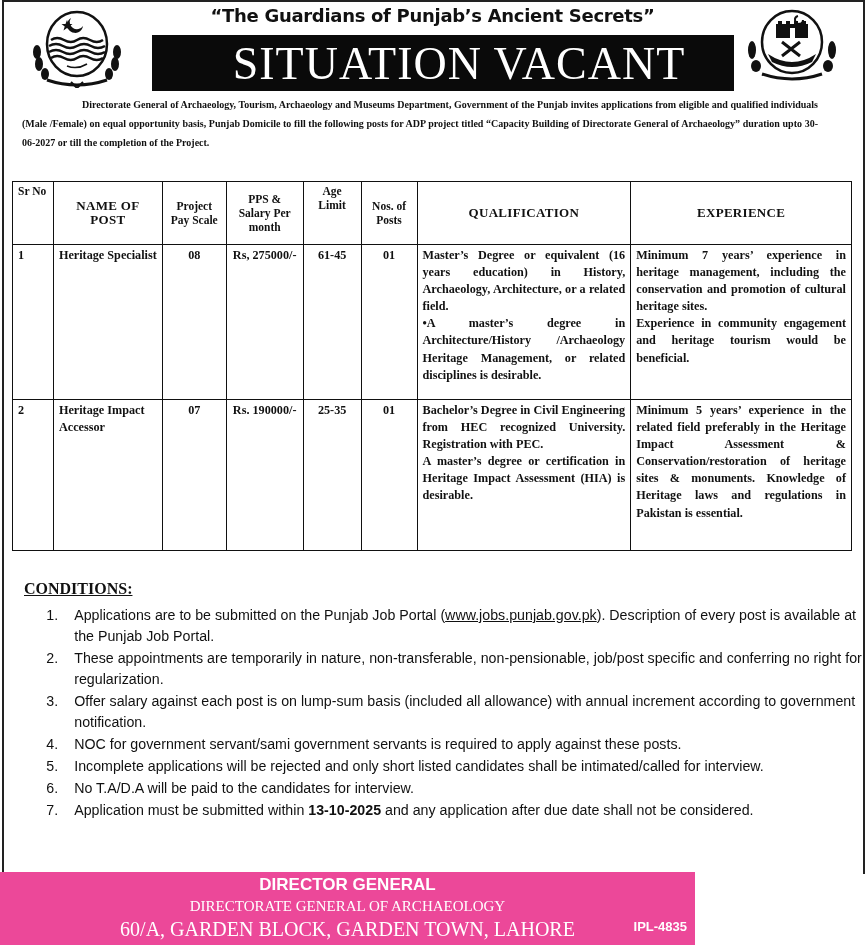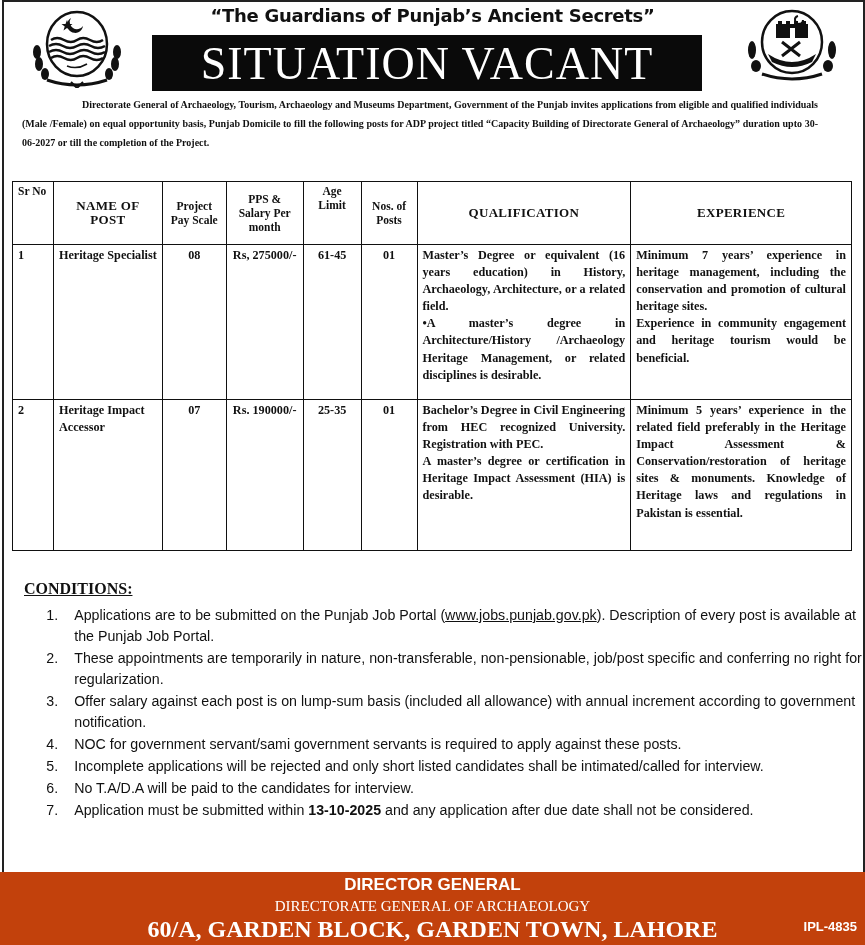--- a/index.html
+++ b/index.html
@@ -1,19 +1,19 @@
 <!DOCTYPE html>
 <html><head>
 <meta charset="utf-8">
 <style>
   html,body{margin:0;padding:0;background:#fff;}
   body{width:865px;height:945px;position:relative;overflow:hidden;font-family:"Liberation Serif",serif;color:#111;}
   .frame{position:absolute;left:2px;top:0;width:859px;height:872px;border-left:2px solid #222;border-right:2px solid #222;border-top:2px solid #222;}
   .tagline{position:absolute;left:0;width:865px;top:5px;text-align:center;font-family:"DejaVu Sans",sans-serif;font-weight:bold;font-size:18px;letter-spacing:-0.3px;}
-  .banner{position:absolute;left:152px;top:35px;width:550px;height:56px;background:#0a0a0a;color:#fff;text-align:center;font-family:"Liberation Serif",serif;font-size:46px;line-height:58px;letter-spacing:1px;}
+  .banner{position:absolute;left:152px;top:35px;width:550px;height:56px;background:#0a0a0a;color:#fff;text-align:center;font-family:"Liberation Serif",serif;font-size:46px;line-height:58px;letter-spacing:1px;padding-left:32px;}
   .logo{position:absolute;}
   .logo-left{left:27px;top:8px;width:100px;height:80px;}
   .logo-right{left:738px;top:8px;width:108px;height:76px;}
   .intro{position:absolute;left:22px;top:95px;width:796px;font-family:"Liberation Serif",serif;font-weight:bold;font-size:10px;line-height:19px;text-align:justify;}
   .intro .indent{display:inline-block;width:60px;}
   table.posts{position:absolute;left:12px;top:181px;width:840px;border-collapse:collapse;font-family:"Liberation Serif",serif;}
   table.posts th,table.posts td{border:1.5px solid #111;vertical-align:top;padding:2px 5px;}
   table.posts th{font-weight:bold;font-size:11.5px;line-height:14px;text-align:center;vertical-align:middle;height:58px;}
   table.posts th.big{font-size:13px;letter-spacing:0.3px;}
   table.posts td{font-weight:bold;font-size:12.2px;line-height:17.1px;}
@@ -21,24 +21,24 @@
   td.just{text-align:justify;margin-left:20px;}
   .row1 td{height:150px;}
   .row2 td{height:146px;}
   .conditions{position:absolute;left:24px;top:580px;width:800px;font-family:"Liberation Sans",sans-serif;}
   .cond-title{font-family:"Liberation Serif",serif;font-weight:bold;font-size:16px;text-decoration:underline;margin-bottom:6px;}
   .cond-list{list-style:none;padding:0;margin:0;}
   .cond-list li{position:relative;padding-left:54px;font-size:15.3px;line-height:21px;margin-bottom:1px;transform:scaleX(0.93);transform-origin:left;width:860px;}
   .cond-list li .num{position:absolute;left:24px;}
   .cond-list .link{text-decoration:underline;}
   .cond-list b{font-weight:bold;}
-  .footer{position:absolute;left:0;top:872px;width:865px;height:73px;background:#c2410c;color:#fff;text-align:center;}
+  .footer{position:absolute;left:0;top:872px;width:695px;height:73px;background:#ec4899;color:#fff;text-align:center;}
   .f1{font-family:"Liberation Sans",sans-serif;font-weight:bold;font-size:17px;line-height:20px;margin-top:3px;}
   .f2{font-family:"Liberation Serif",serif;font-weight:normal;font-size:15px;line-height:23px;}
-  .f3{font-family:"Liberation Serif",serif;font-weight:bold;font-size:24px;line-height:23px;}
+  .f3{font-family:"Liberation Serif",serif;font-weight:normal;font-size:20px;line-height:23px;}
   .ref{position:absolute;right:8px;top:47px;font-family:"Liberation Sans",sans-serif;font-weight:bold;font-size:13px;}
 </style>
 </head>
 <body>
 
 <div class="frame"></div>
 
 <div class="logo logo-left">
   <svg width="100" height="80" viewBox="0 0 100 80">
     <ellipse cx="50" cy="36" rx="30" ry="32" fill="none" stroke="#111" stroke-width="2.5"></ellipse>

